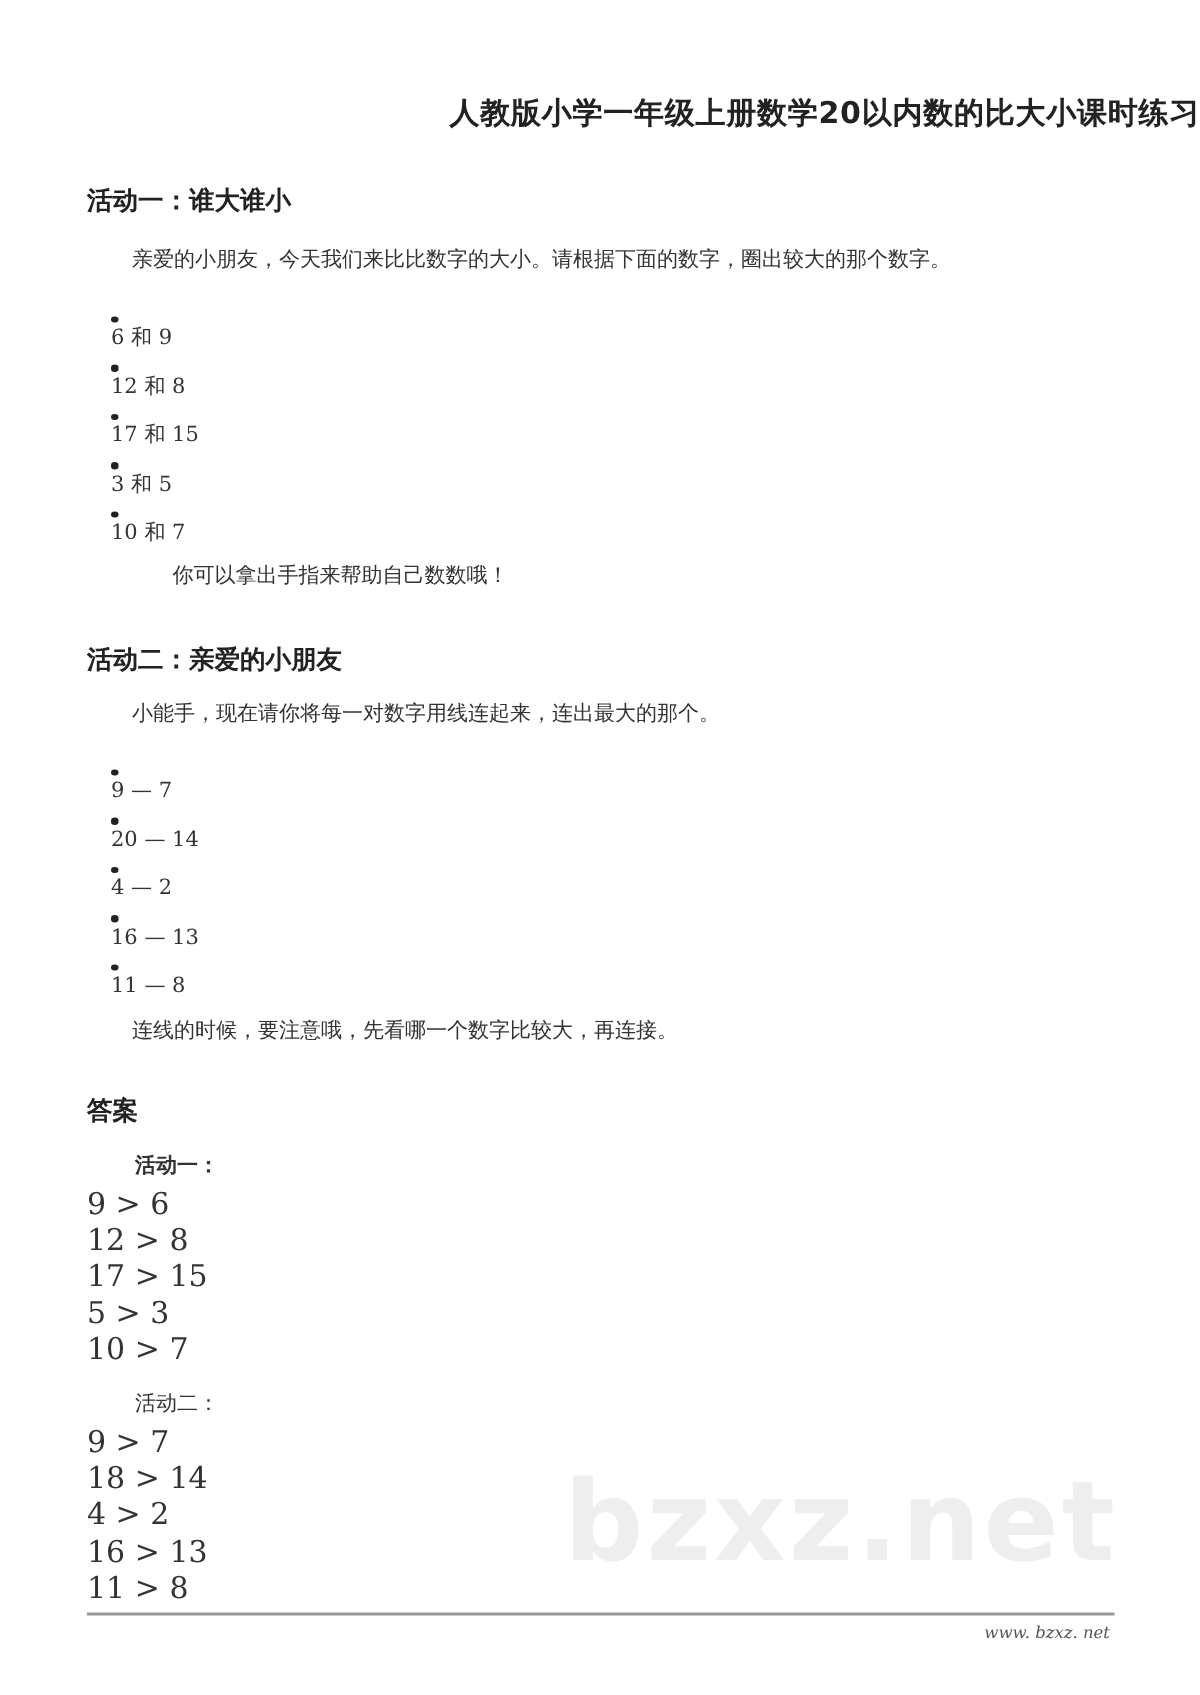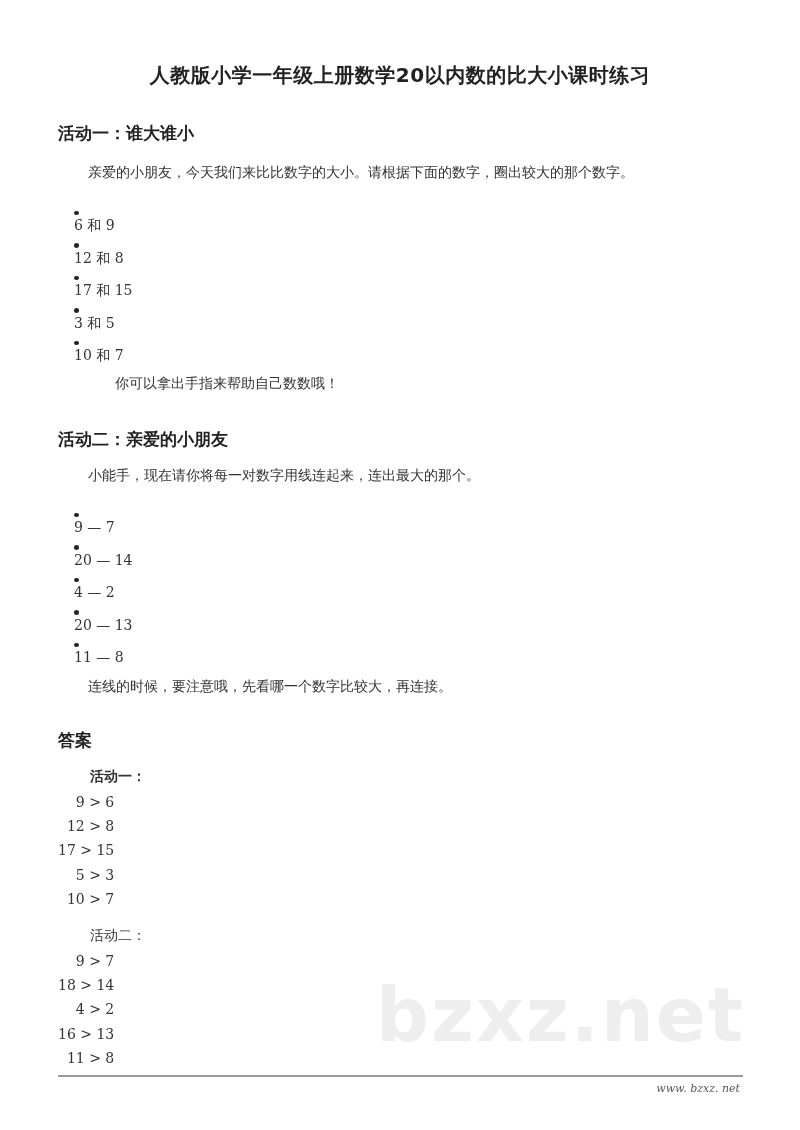--- a/index.html
+++ b/index.html
@@ -13,21 +13,21 @@
     position: relative;
     overflow: hidden;
     color: #2a2a2a;
     font-family: "DejaVu Serif", "Liberation Serif", serif;
   }
   .page-title {
     position: absolute;
     top: 62px;
     left: 0;
     width: 800px;
-    text-align: center;
+    text-align: right;
     font-family: "DejaVu Sans", "Liberation Sans", sans-serif;
     font-weight: bold;
     font-size: 20px;
     letter-spacing: 0.5px;
     color: #222;
   }
   .h2 {
     position: absolute;
     left: 58px;
     font-family: "DejaVu Sans", "Liberation Sans", sans-serif;
@@ -77,24 +77,23 @@
   .answer-list {
     position: absolute;
     left: 58px;
     margin: 0;
     padding: 0;
     list-style: none;
   }
   .answer-list li {
     height: 24.2px;
     line-height: 20px;
-    font-size: 14px;
+    font-size: 20px;
     color: #333;
     white-space: pre;
-    text-align: right;
   }
   .watermark {
     position: absolute;
     left: 376px;
     top: 978px;
     font-family: "DejaVu Sans", "Liberation Sans", sans-serif;
     font-weight: bold;
     font-size: 74px;
     letter-spacing: 2px;
     color: #eeeeee;
@@ -161,21 +160,21 @@
     <li>
         <span class="bullet-dot"></span>
         <span class="item-text">20 — 14</span>
       </li>
     <li>
         <span class="bullet-dot"></span>
         <span class="item-text">4 — 2</span>
       </li>
     <li>
         <span class="bullet-dot"></span>
-        <span class="item-text">20 — 13</span>
+        <span class="item-text">16 — 13</span>
       </li>
     <li>
         <span class="bullet-dot"></span>
         <span class="item-text">11 — 8</span>
       </li>
   </ul>
   <div class="para" style="top:678px;">连线的时候，要注意哦，先看哪一个数字比较大，再连接。</div>
 
   <div class="h2" style="top:729px;">答案</div>
 

